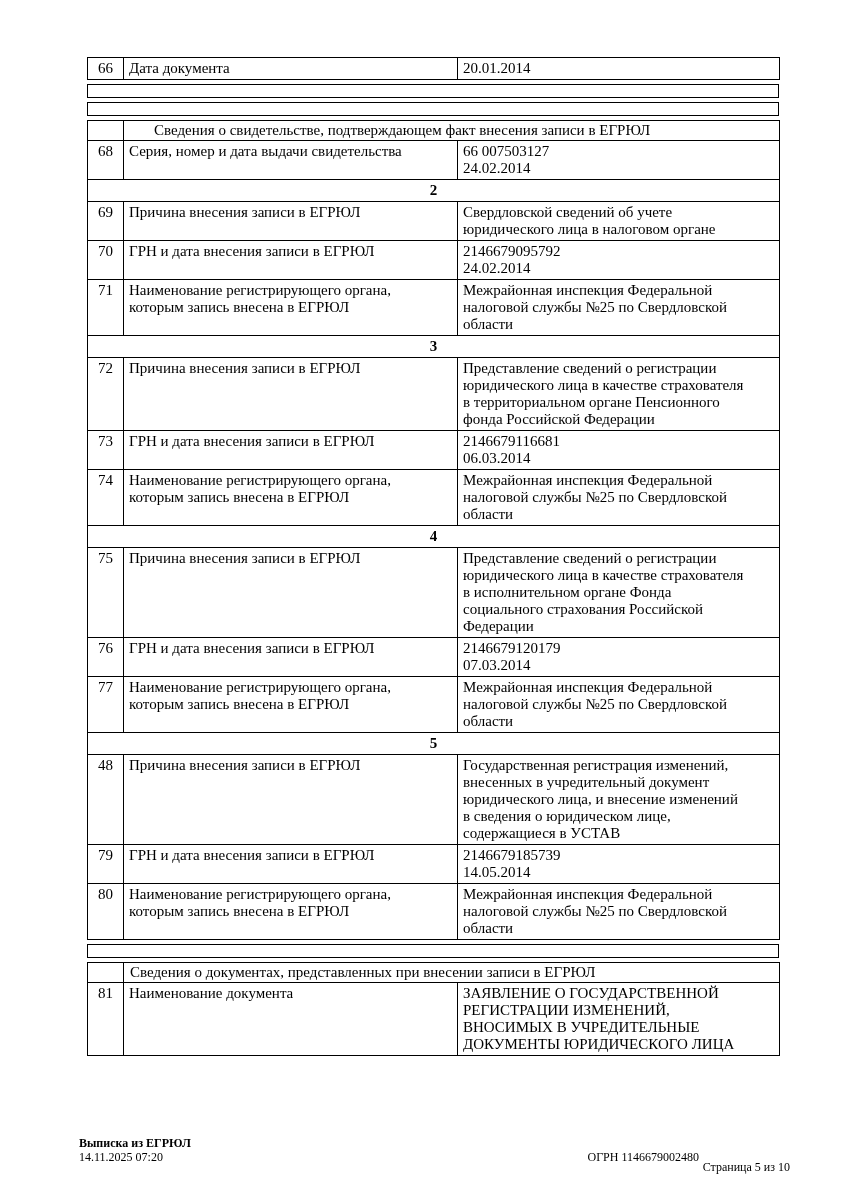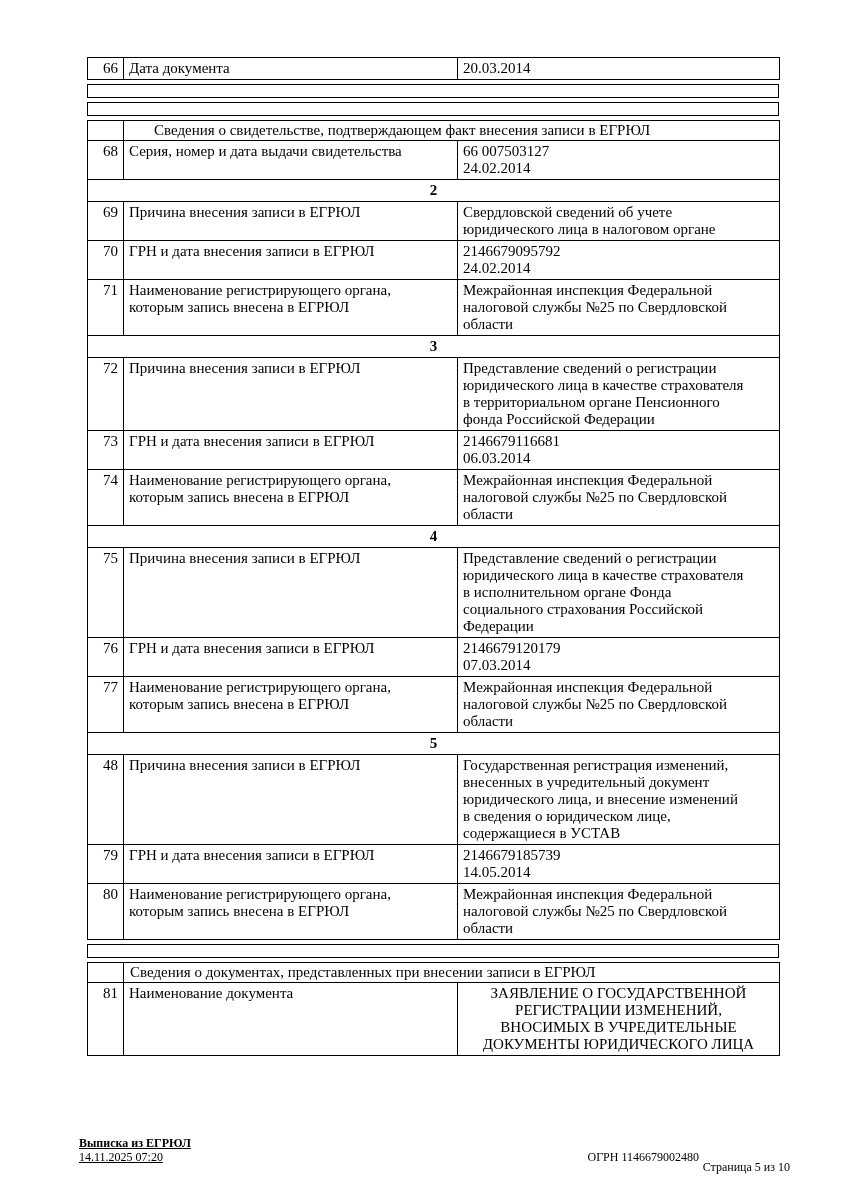--- a/index.html
+++ b/index.html
@@ -25,65 +25,65 @@
     vertical-align:top;
     padding:2px 5px;
     line-height:17px;
     white-space:pre-line;
     overflow:hidden;
   }
   col.c-num   { width:36px; }
   col.c-label { width:334px; }
   col.c-value { width:322px; }
 
-  .cell-num { text-align:right; padding-left:1px; padding-right:1px; }
+  .cell-num { text-align:center; padding-left:1px; padding-right:1px; }
   .single td { padding-top:5px; padding-bottom:4px; }
 
   .group-row td {
     font-weight:bold;
     text-align:center;
     padding:1px;
     line-height:18px;
   }
   .hdr1 { padding-left:30px !important; line-height:18px; padding-top:1px !important; padding-bottom:1px !important; }
   .hdr2 { padding-left:6px  !important; line-height:18px; padding-top:1px !important; padding-bottom:1px !important; }
 
-  .value-caps { line-height:20px;text-align:center; }
+  .value-caps { line-height:20px; }
 
   .spacer {
     box-sizing:border-box;
     width:692px; height:14px;
     border:1.5px solid #000000;
     margin:4px 0;
     background:#ffffff;
   }
 
   .footer { position:absolute; left:0; top:1136px; width:848px; font-size:12px; line-height:14px; }
-  .footer-left  { position:absolute; left:79px; top:0;text-decoration:underline; }
+  .footer-left  { position:absolute; left:79px; top:0; }
   .footer-doc   { font-weight:bold; }
   .footer-center{ position:absolute; left:0; top:14px; width:699px; text-align:right; }
   .footer-right { position:absolute; right:58px; top:24px; }
 </style>
 </head>
 <body>
 
 <div class="page">
   <div class="content">
 
     <table class="block single">
       <colgroup>
           <col class="c-num">
           <col class="c-label">
           <col class="c-value">
         </colgroup>
       <tbody>
           <tr>
         <td class="cell-num">66</td>
         <td>Дата документа</td>
-        <td>20.03.2014</td>
+        <td>20.01.2014</td>
       </tr>
     </tbody>
       </table>
 
     <div class="spacer"></div>
 
 
     <div class="spacer"></div>
 
     <table class="block">

